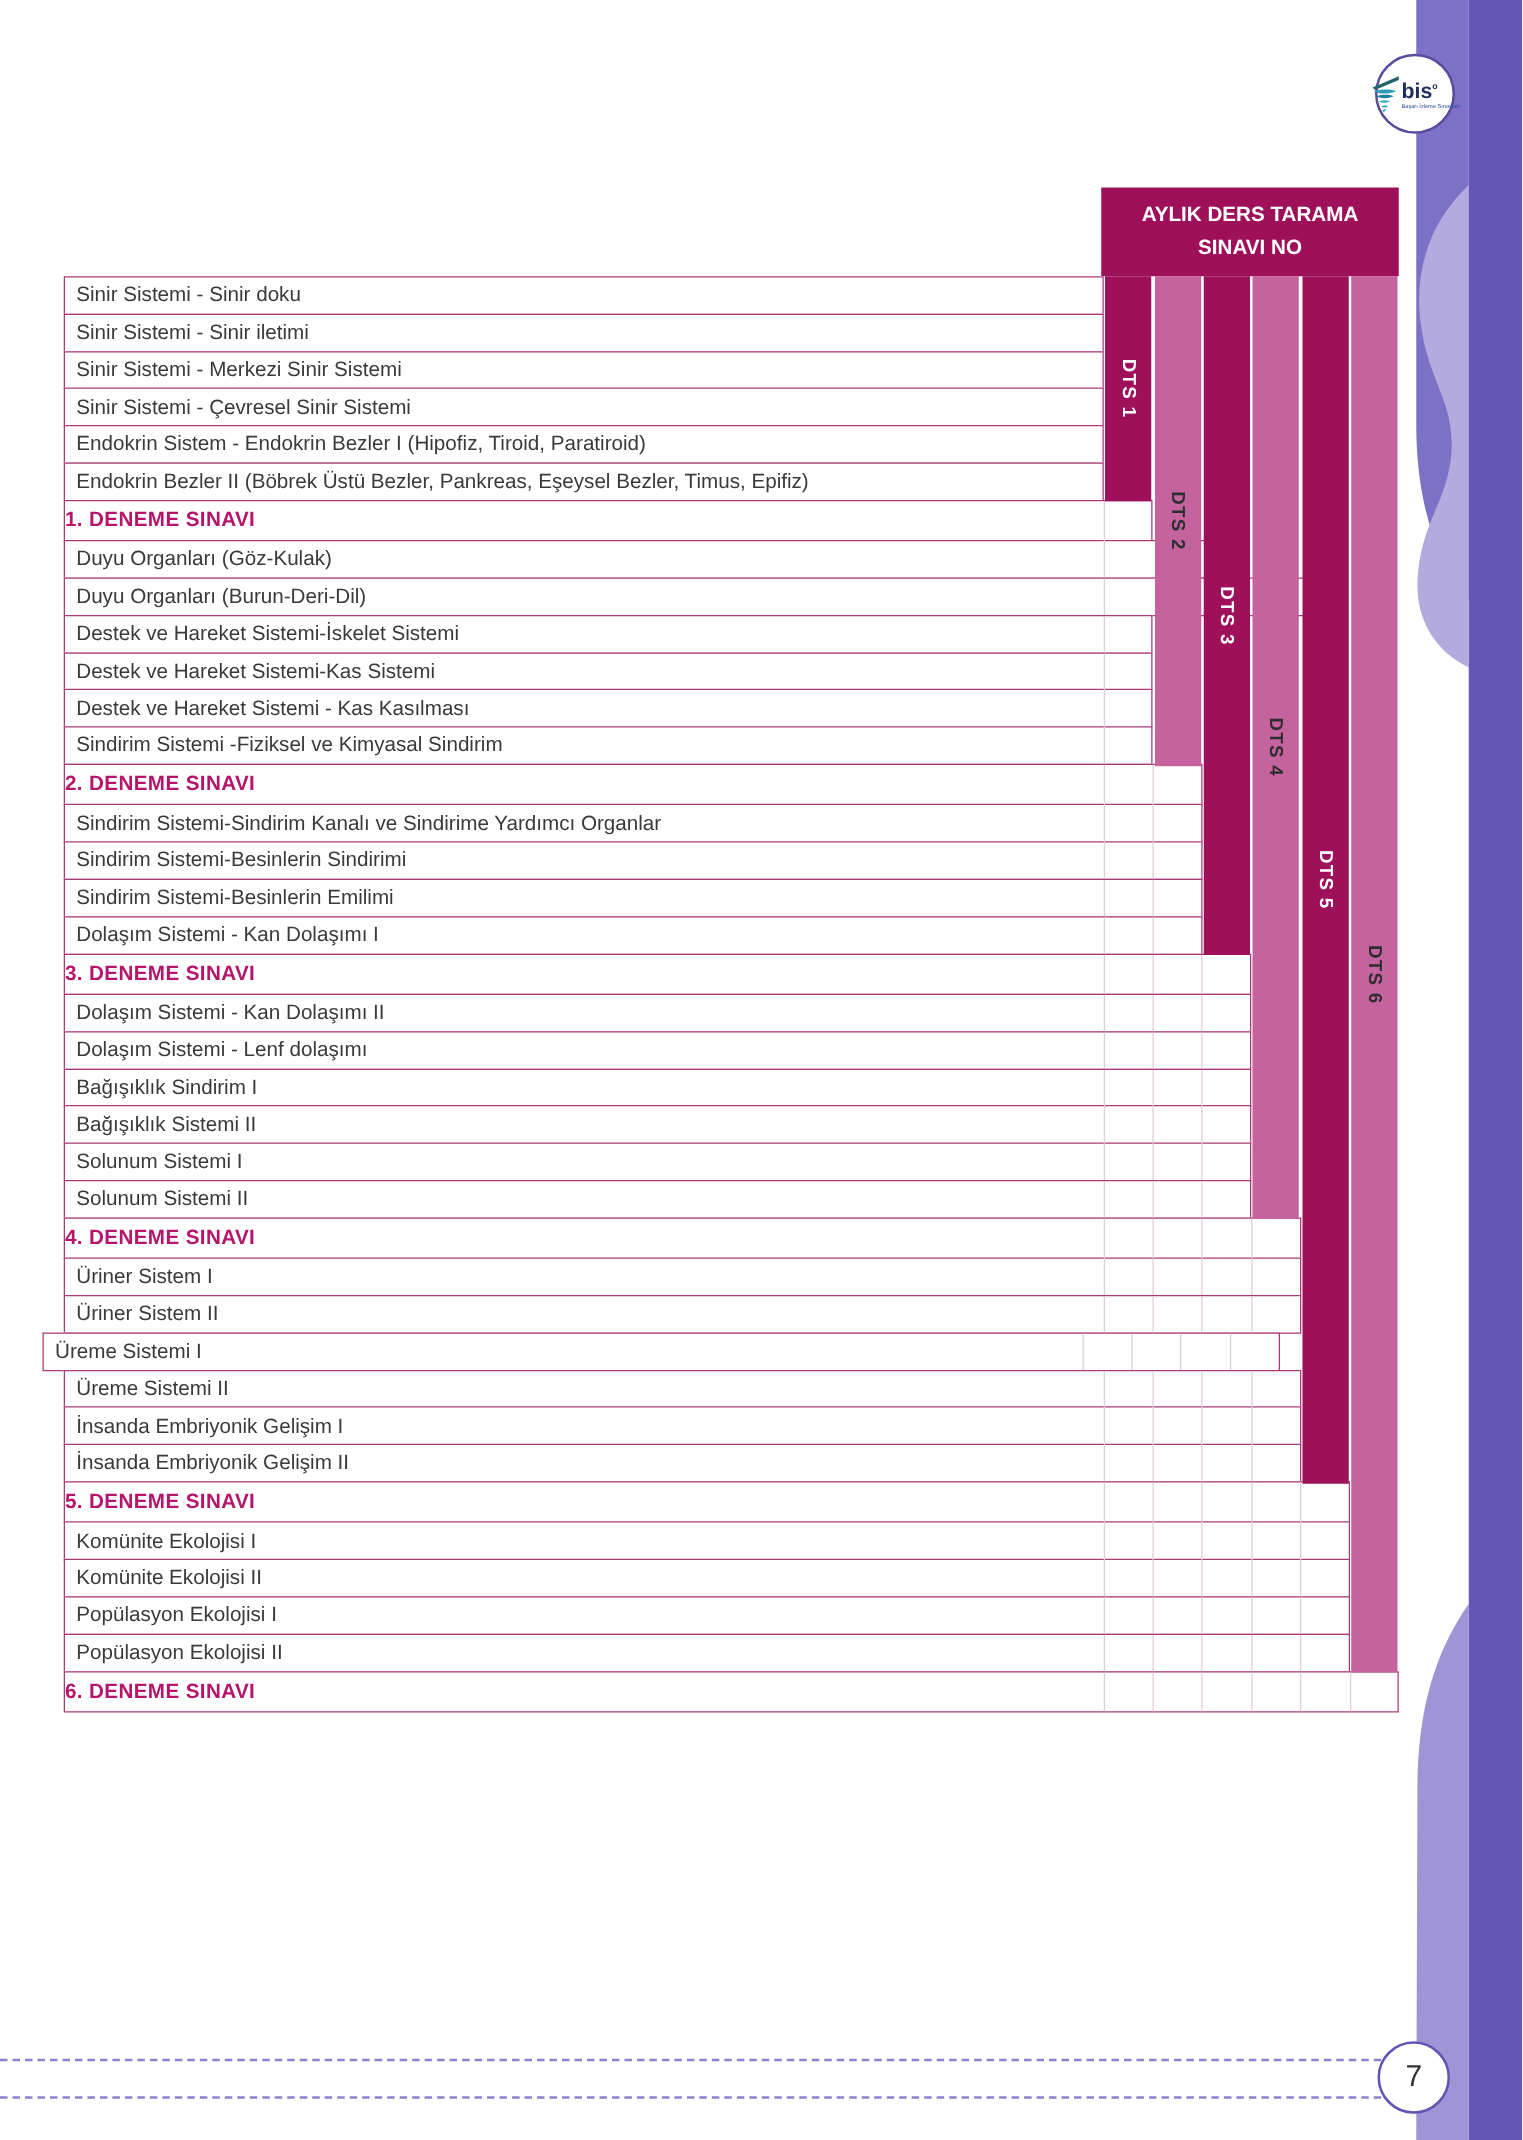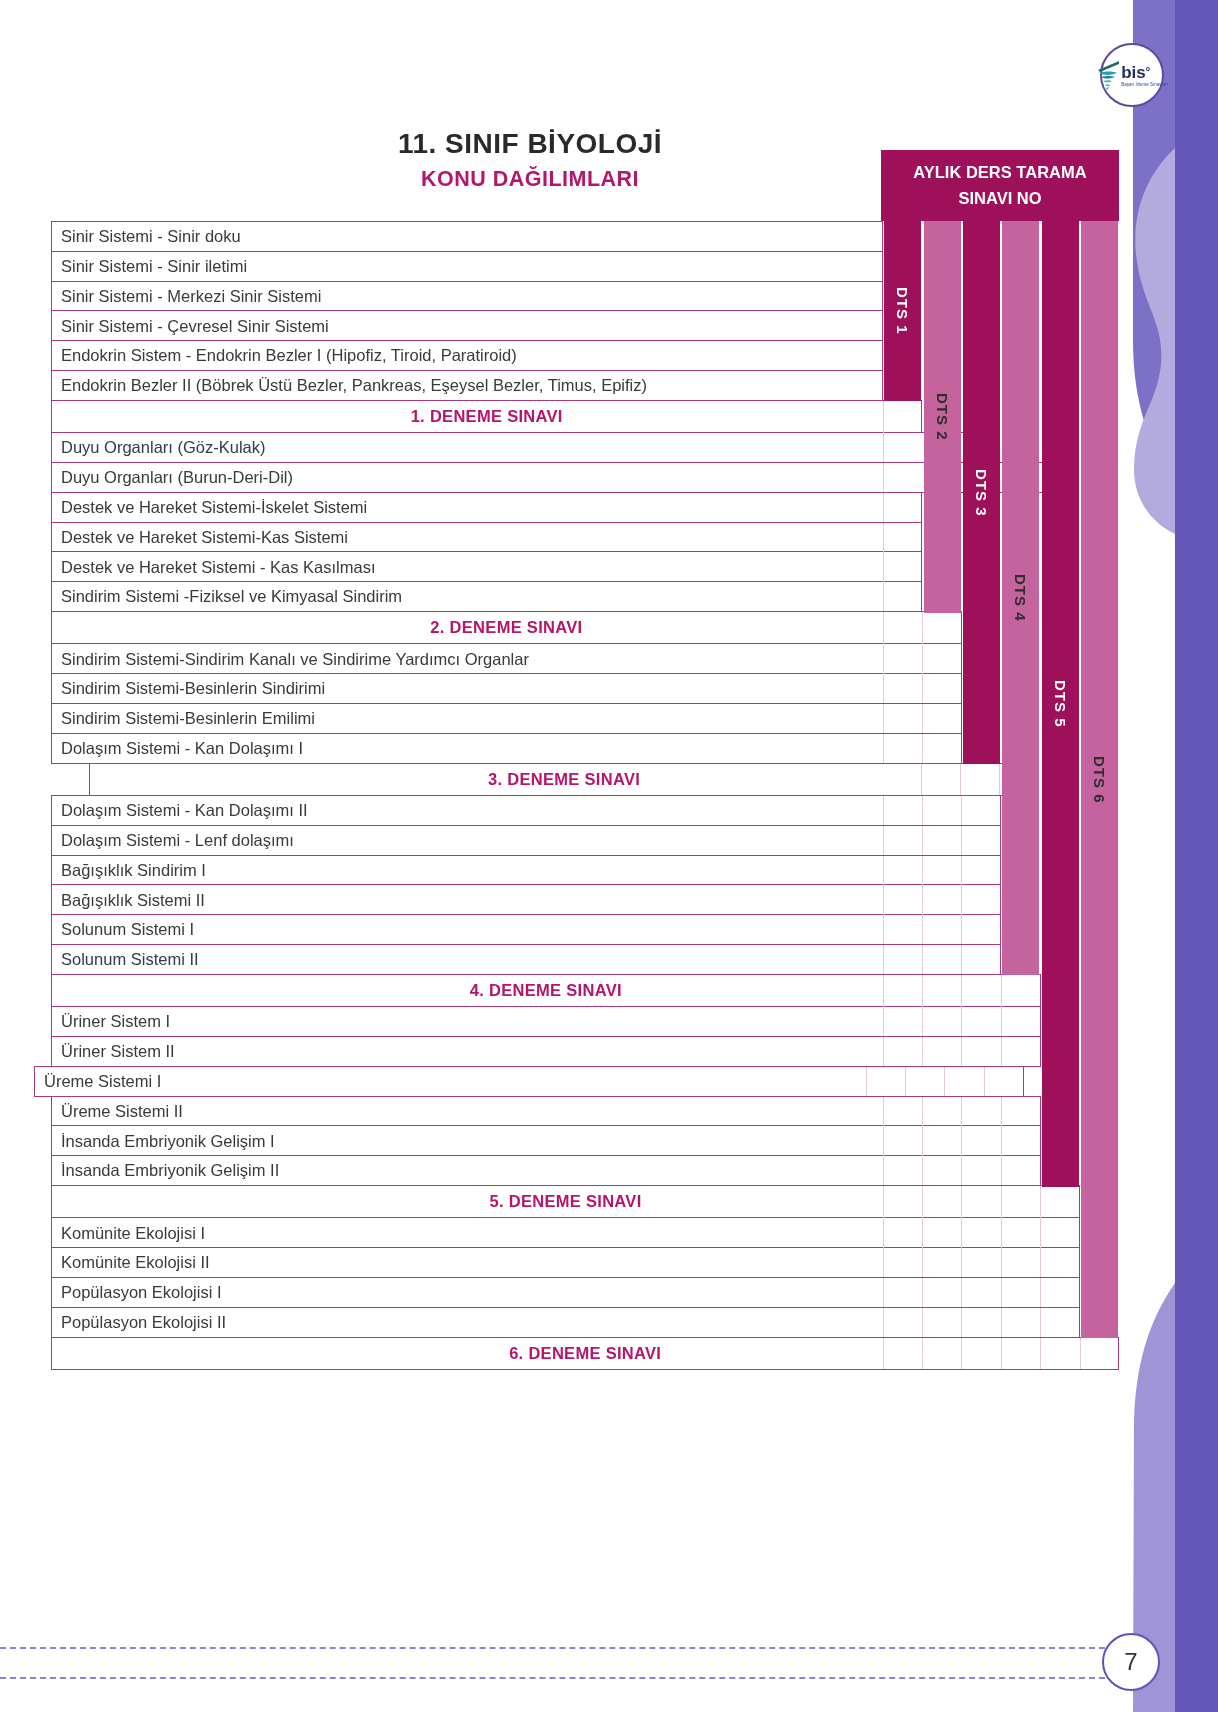--- a/index.html
+++ b/index.html
@@ -10,21 +10,21 @@
   #page-title{font-size:28px;font-weight:bold;color:#2C292B;letter-spacing:.5px;}
   #page-subtitle{font-size:21.5px;font-weight:bold;color:#B6156B;margin-top:7px;letter-spacing:.5px;}
   
   #exam-header{position:absolute;left:881px;top:150px;width:238px;height:71px;
      background:#9E1059;color:#fff;display:flex;flex-direction:column;justify-content:center;
      align-items:center;text-align:center;font-weight:bold;font-size:16.5px;line-height:1.55;}
   
   .t-row{position:absolute;background:#fff;border:1.5px solid #A83A78;box-sizing:border-box;
      display:flex;align-items:center;}
   .t-row .txt{padding-left:9px;font-size:16.5px;color:#3A3A3A;white-space:nowrap;position:relative;z-index:2;}
-  .t-row.exam{justify-content:center;}
+  .t-row.exam{}
   .t-row.exam .txt{padding-left:0;font-weight:bold;color:#B6156B;font-size:16.5px;letter-spacing:.3px;}
   .ghost{position:absolute;top:0;bottom:0;width:1.2px;background:#E3C9DC;z-index:1;}
   .dts-bar{position:absolute;display:flex;align-items:center;justify-content:center;z-index:1;}
   .dts-bar span{writing-mode:vertical-rl;font-weight:bold;font-size:15px;letter-spacing:1px;white-space:nowrap;}
   .dts-dark{background:#9E1059;}  .dts-dark span{color:#ffffff;}
   .dts-light{background:#C5639F;} .dts-light span{color:#2E2E2E;}
   
   #sidebar-svg{position:absolute;right:0;top:0;z-index:0;}
   
   #bis-logo{position:absolute;left:1100px;top:43px;width:64px;height:64px;border-radius:50%;
@@ -63,24 +63,20 @@
         <path d="M9,27 C11,26.3 13,26.3 14.5,27 C12.5,28.4 10.5,28.4 9,27 Z" fill="#2A9DB5"></path>
         <path d="M10,30 L13,29 L11,32 Z" fill="#23A0B8"></path>
       </svg>
       <div id="logo-text-wrap">
         <div id="logo-text"><span>bis</span><sup>o</sup></div>
         <div id="logo-subtext">Başarı İzleme Sınavları</div>
       </div>
     </div>
   </div>
 
-  <div id="title-block">
-    <div id="page-title">11. SINIF BİYOLOJİ</div>
-    <div id="page-subtitle">KONU DAĞILIMLARI</div>
-  </div>
 
   <div id="exam-header">
     <div>AYLIK DERS TARAMA</div>
     <div>SINAVI NO</div>
   </div>
 
   <div id="table">
       <div class="t-row" style="left: 51px; top: 221px; width: 832px; height: 31.3px;">
         <span class="txt">Sinir Sistemi - Sinir doku</span>
       </div>
@@ -145,21 +141,21 @@
       <div class="t-row" style="left: 51px; top: 703px; width: 910.8px; height: 31.3px;">
         <div class="ghost" style="left: 830.5px;"></div>
         <div class="ghost" style="left: 869.9px;"></div>
         <span class="txt">Sindirim Sistemi-Besinlerin Emilimi</span>
       </div>
       <div class="t-row" style="left: 51px; top: 732.8px; width: 910.8px; height: 31.3px;">
         <div class="ghost" style="left: 830.5px;"></div>
         <div class="ghost" style="left: 869.9px;"></div>
         <span class="txt">Dolaşım Sistemi - Kan Dolaşımı I</span>
       </div>
-      <div class="t-row exam" style="left: 51px; top: 762.6px; width: 950.2px; height: 33.9px; margin-left: 38px;">
+      <div class="t-row exam" style="left: 51px; top: 762.6px; width: 950.2px; height: 33.9px;">
         <div class="ghost" style="left: 830.5px;"></div>
         <div class="ghost" style="left: 869.9px;"></div>
         <div class="ghost" style="left: 909.3px;"></div>
         <span class="txt">3. DENEME SINAVI</span>
       </div>
       <div class="t-row" style="left: 51px; top: 795px; width: 950.2px; height: 31.3px;">
         <div class="ghost" style="left: 830.5px;"></div>
         <div class="ghost" style="left: 869.9px;"></div>
         <div class="ghost" style="left: 909.3px;"></div>
         <span class="txt">Dolaşım Sistemi - Kan Dolaşımı II</span>

